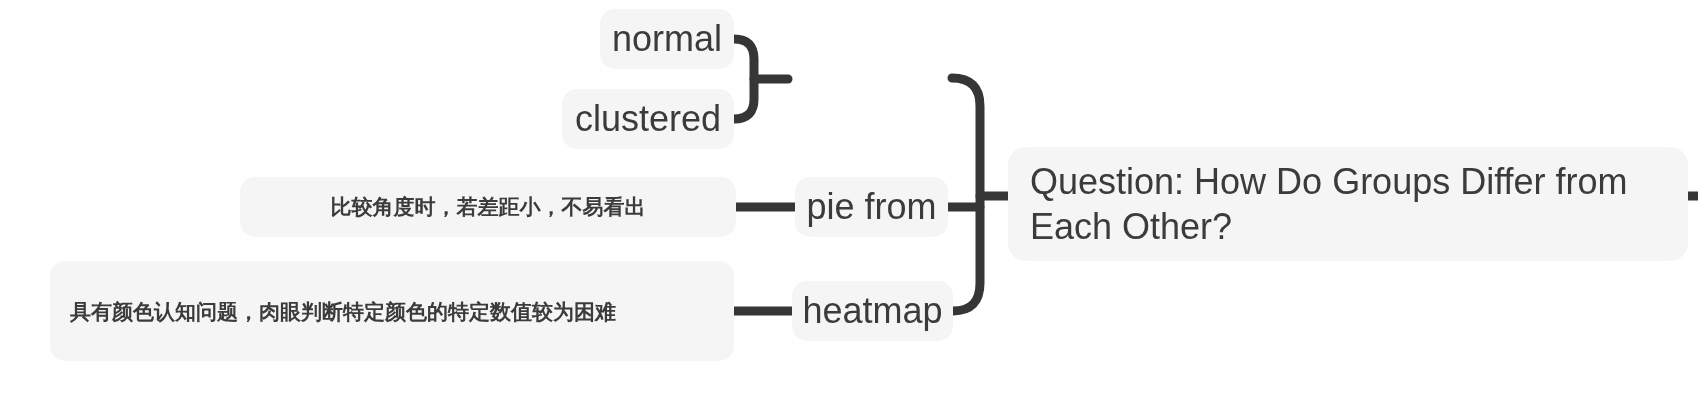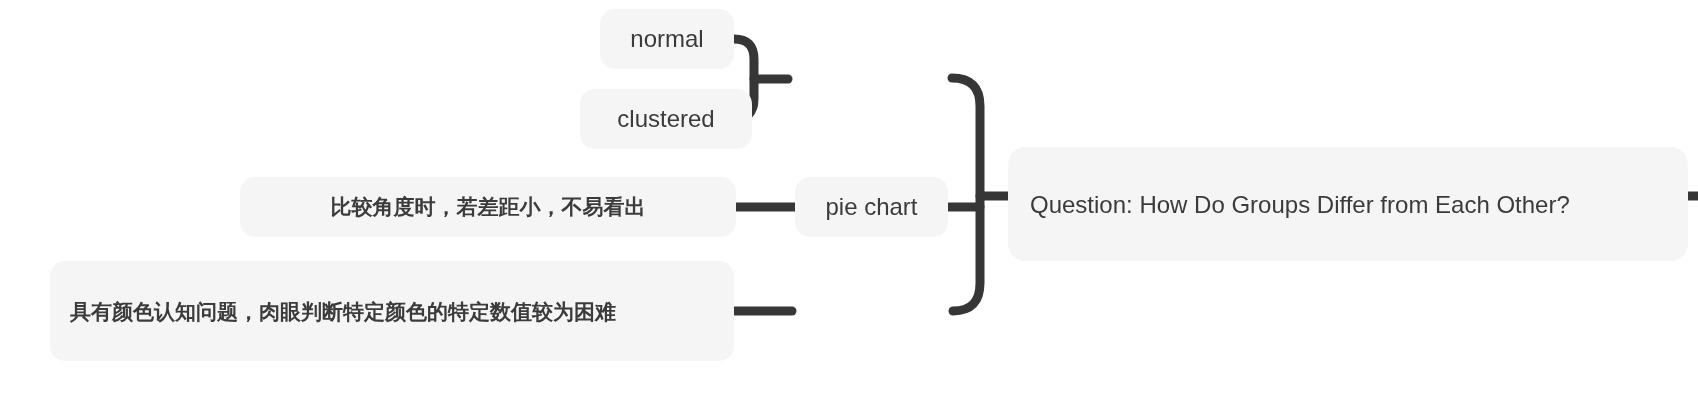--- a/index.html
+++ b/index.html
@@ -31,38 +31,38 @@
   }
   .node {
     position: absolute;
     box-sizing: border-box;
     background: #f5f5f5;
     border-radius: 15px;
     color: #3b3b3b;
     display: flex;
     align-items: center;
     justify-content: center;
-    font-size: 24px;
+    font-size: 36px;
     font-weight: 500;
     white-space: nowrap;
     cursor: default;
   }
   .node.note {
     font-size: 21px;
     font-weight: 600;
   }
   .node.multiline {
     justify-content: flex-start;
     text-align: left;
     white-space: normal;
     line-height: 45px;
     padding: 0 20px;
   }
   #n-normal      { left: 600px;  top: 9px;   width: 134px; height: 60px; }
-  #n-clustered   { left: 580px;  top: 89px;  width: 172px; height: 60px; }
+  #n-clustered   { left: 562px;  top: 89px;  width: 172px; height: 60px; }
   #n-bar-chart   { left: 788px;  top: 48px;  width: 164px; height: 60px; }
   #n-pie-note    { left: 240px;  top: 177px; width: 496px; height: 60px; }
   #n-pie-chart   { left: 795px;  top: 177px; width: 153px; height: 60px; }
   #n-heat-note   { left: 50px;   top: 261px; width: 684px; height: 100px; text-align: center; }
   #n-heatmap     { left: 792px;  top: 281px; width: 161px; height: 60px; }
   #n-question    {
     left: 1008px; top: 147px; width: 680px; height: 114px;
     border-radius: 18px;
     padding: 0 22px;
     font-weight: 400;
@@ -92,20 +92,21 @@
     <path d="M 1686 196 L 1704 196"></path>
   </svg>
 
   <div class="node" id="n-normal">normal</div>
 
   <div class="node" id="n-clustered">clustered</div>
 
 
   <div class="node note" id="n-pie-note">比较角度时，若差距小，不易看出</div>
 
-  <div class="node" id="n-pie-chart">pie chart</div>
+  <div class="node" id="n-pie-chart">pie from</div>
 
   <div class="node note multiline" id="n-heat-note">具有颜色认知问题，肉眼判断特定颜色的特定数值较为困难</div>
 
+  <div class="node" id="n-heatmap">heatmap</div>
 
   <div class="node multiline" id="n-question">Question: How Do Groups Differ from Each Other?</div>
 
 </div>
 
 </body></html>

